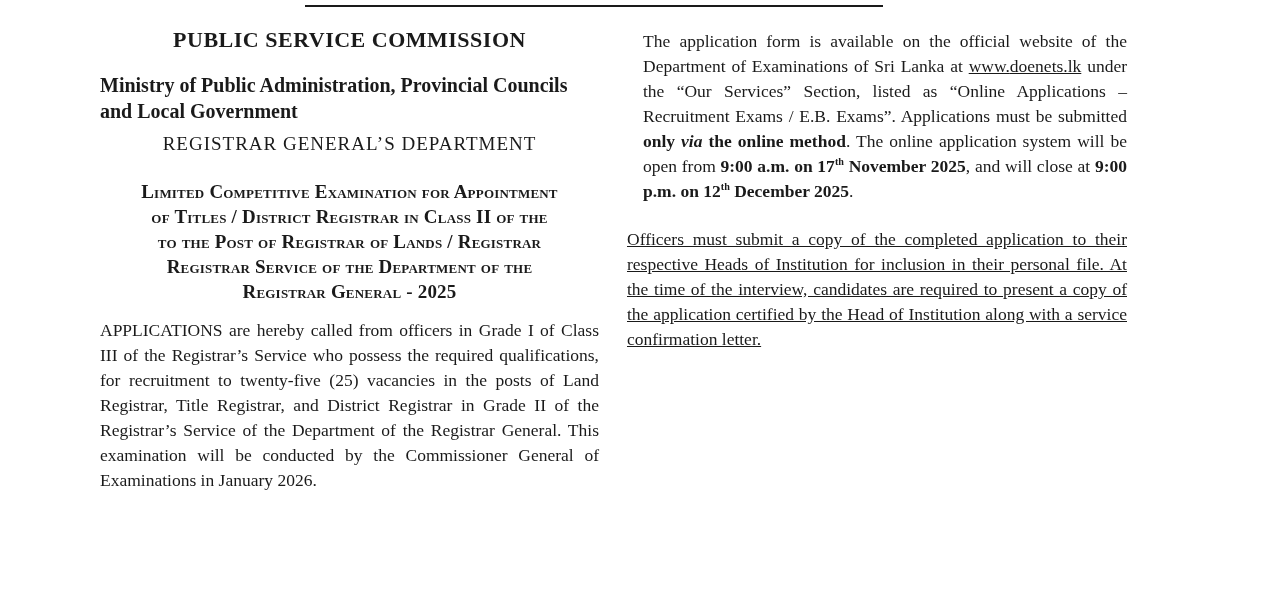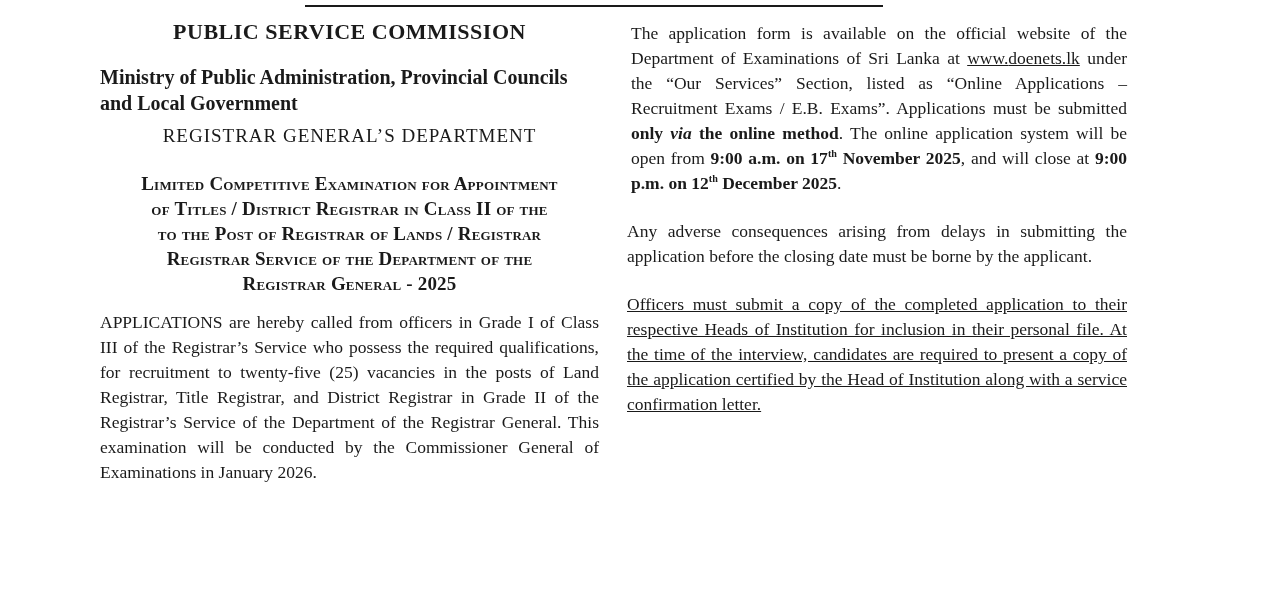--- a/index.html
+++ b/index.html
@@ -19,21 +19,21 @@
   .top-rule {
     position: absolute;
     left: 305px;
     top: 5px;
     width: 578px;
     height: 2px;
     background: #1a1a1a;
   }
   .col {
     position: absolute;
-    top: 0;
+    top: 8px;
   }
   .col-left  { left: 100px; width: 499px; }
   .col-right { left: 627px; width: 500px; }
 
   .h-commission {
     margin: 18px 0 0 0;
     font-size: 22px;
     line-height: 28px;
     font-weight: bold;
     text-align: center;
@@ -62,21 +62,21 @@
     font-variant: small-caps;
     text-align: center;
     letter-spacing: 0.2px;
   }
   .body-par {
     font-size: 17.5px;
     line-height: 25px;
     text-align: justify;
   }
   .col-left .body-par { margin: 14px 0 0 0; }
-  .col-right .par-1 { margin: 21px 0 0 4px; }
+  .col-right .par-1 { margin: 21px 0 0 16px; }
   .col-right .par-2 { margin: 23px 0 0 0; }
   .col-right .par-3 { margin: 23px 0 0 0; text-decoration: underline; }
 
   .b   { font-weight: bold; }
   .bi  { font-weight: bold; font-style: italic; }
   .link {
     text-decoration: underline;
     color: inherit;
   }
   sup.supb {
@@ -107,18 +107,17 @@
       <div>Registrar Service of the Department of the</div>
       <div>Registrar General - 2025</div>
     </div>
 
     <p class="body-par">APPLICATIONS are hereby called from officers in Grade I of Class III of the Registrar’s Service who possess the required qualifications, for recruitment to twenty-five (25) vacancies in the posts of Land Registrar, Title Registrar, and District Registrar in Grade II of the Registrar’s Service of the Department of the Registrar General. This examination will be conducted by the Commissioner General of Examinations in January 2026.</p>
   </div>
 
   <div class="col col-right">
     <p class="body-par par-1"><span class="">The application form is available on the official website of the Department of Examinations of Sri Lanka at </span><span class="link">www.</span><wbr><span class="link">doenets.lk</span><span class=""> under the “Our Services” Section, listed as “Online Applications – Recruitment Exams / E.B. Exams”. Applications must be submitted </span><span class="b">only </span><span class="bi">via</span><span class="b"> the online method</span><span class="">. The online application system will be open from </span><span class="b">9:00 a.m. on 17</span><sup class="supb">th</sup><span class="b"> November 2025</span><span class="">, and will close at </span><span class="b">9:00 p.m. on 12</span><sup class="supb">th</sup><span class="b"> December 2025</span><span class="">.</span></p>
 
-    <p class="body-par par-2">Any adverse consequences arising from delays in submitting the application before the closing date must be borne by the applicant.</p>
 
     <p class="body-par par-3">Officers must submit a copy of the completed application to their respective Heads of Institution for inclusion in their personal file. At the time of the interview, candidates are required to present a copy of the application certified by the Head of Institution along with a service confirmation letter.</p>
   </div>
 
 </div>
 
 </body></html>

